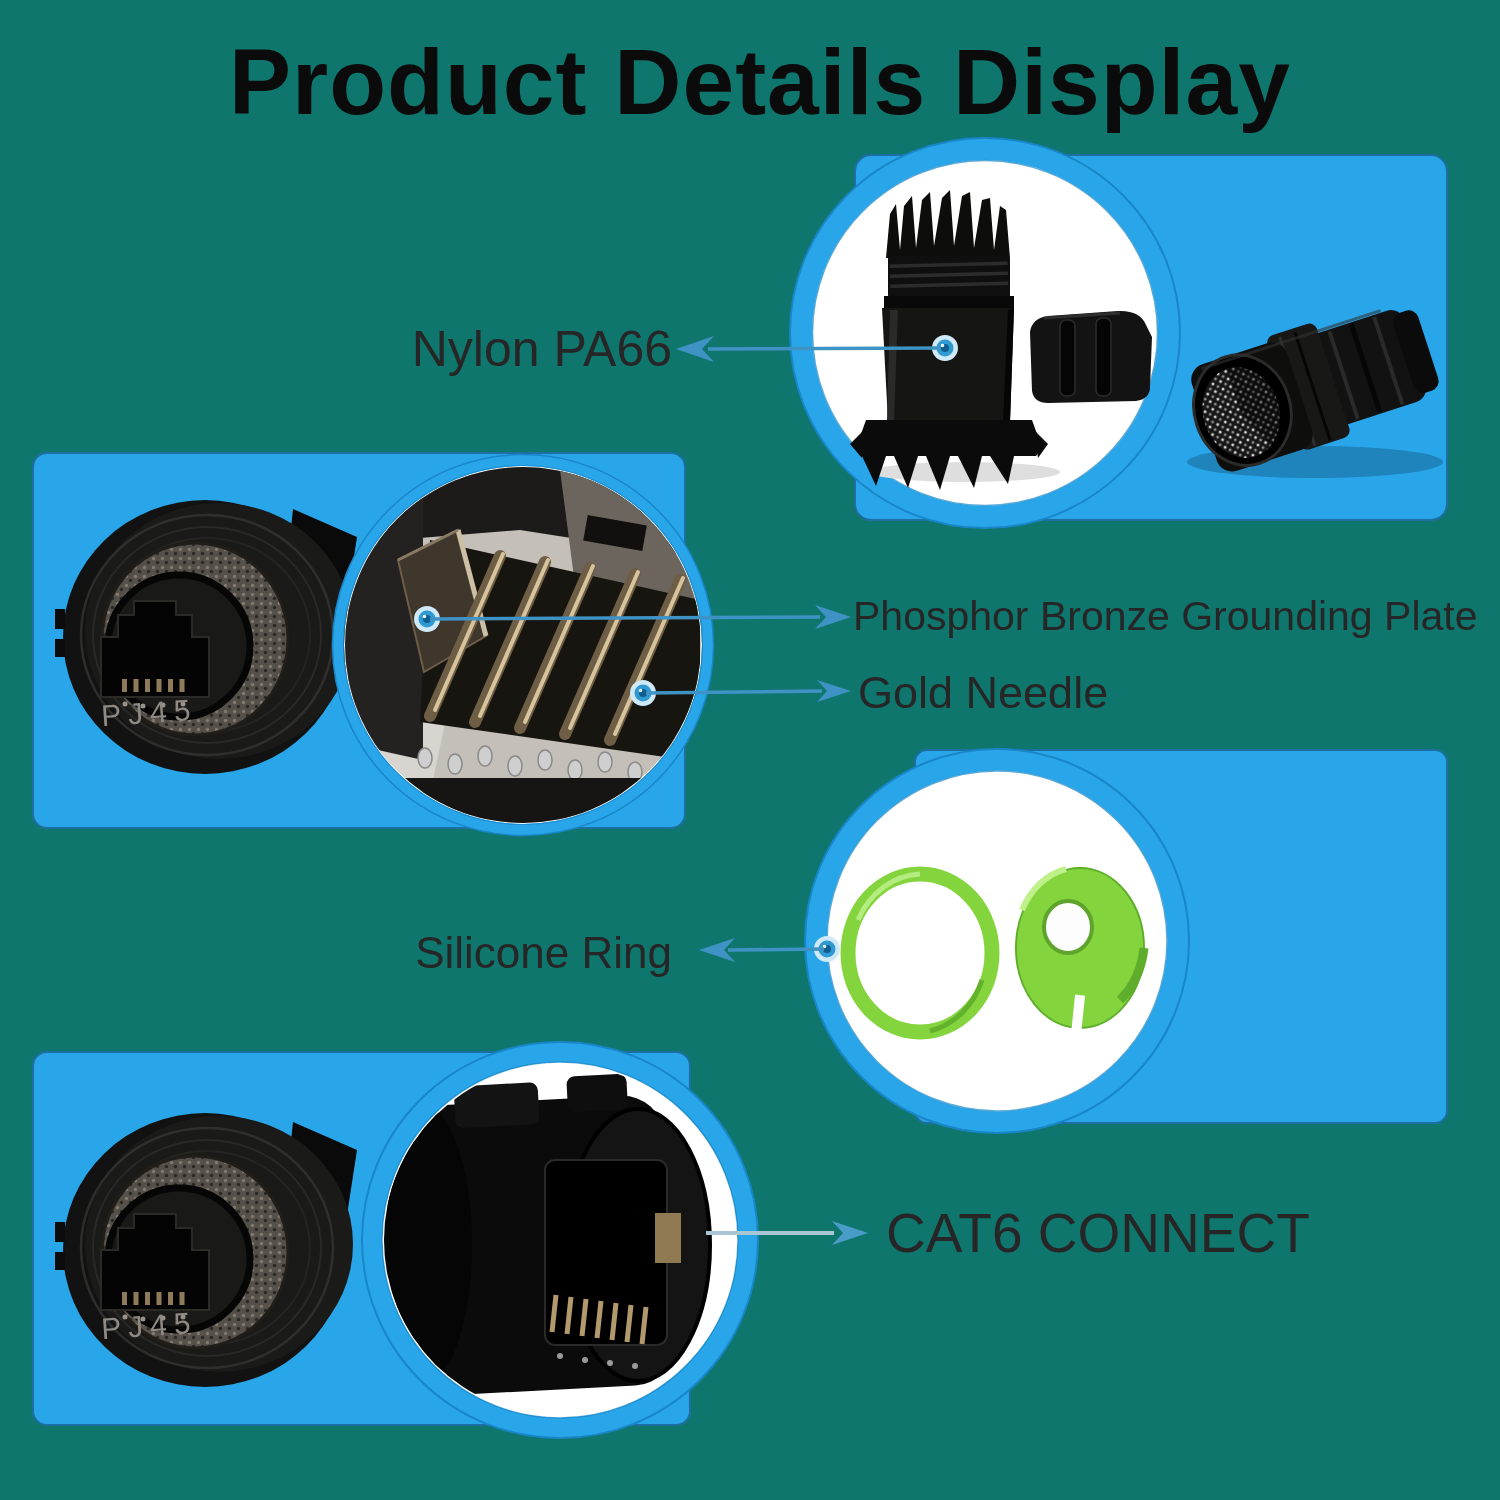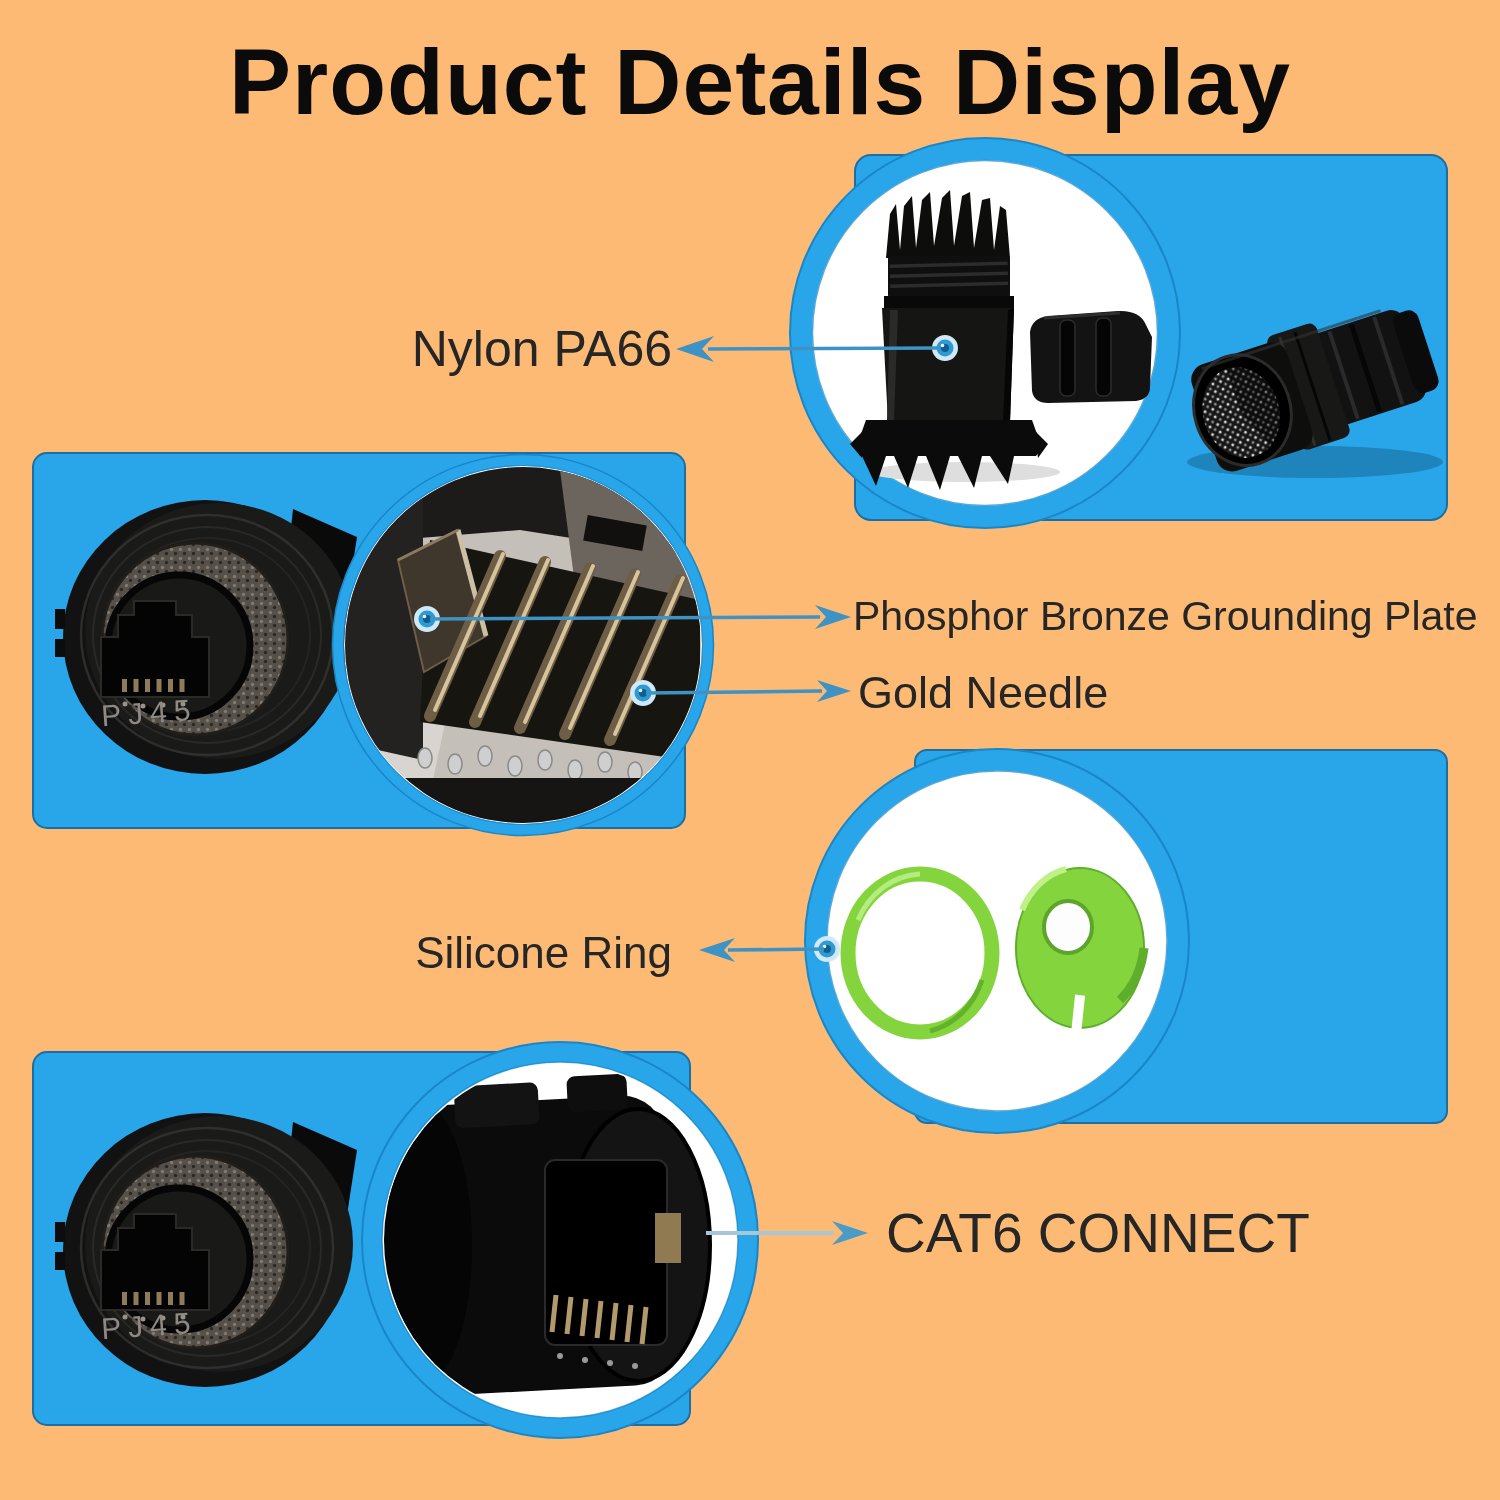--- a/index.html
+++ b/index.html
@@ -1,16 +1,16 @@
 <!DOCTYPE html>
 <html><head>
 <meta charset="utf-8">
 <style>
   html,body{margin:0;padding:0;background:#ffffff;}
-  .stage{position:relative;width:1500px;height:1500px;background:#fdba74;overflow:hidden;
+  .stage{position:relative;width:1500px;height:1500px;background:#0f766e;overflow:hidden;
          font-family:"Liberation Sans","DejaVu Sans",sans-serif;}
   svg{position:absolute;left:0;top:0;}
   text{font-family:"Liberation Sans","DejaVu Sans",sans-serif;}
   .title-text{font-weight:bold;}
 </style>
 </head>
 <body>
 
 <div class="stage">
 <svg width="1500" height="1500" viewBox="0 0 1500 1500">

